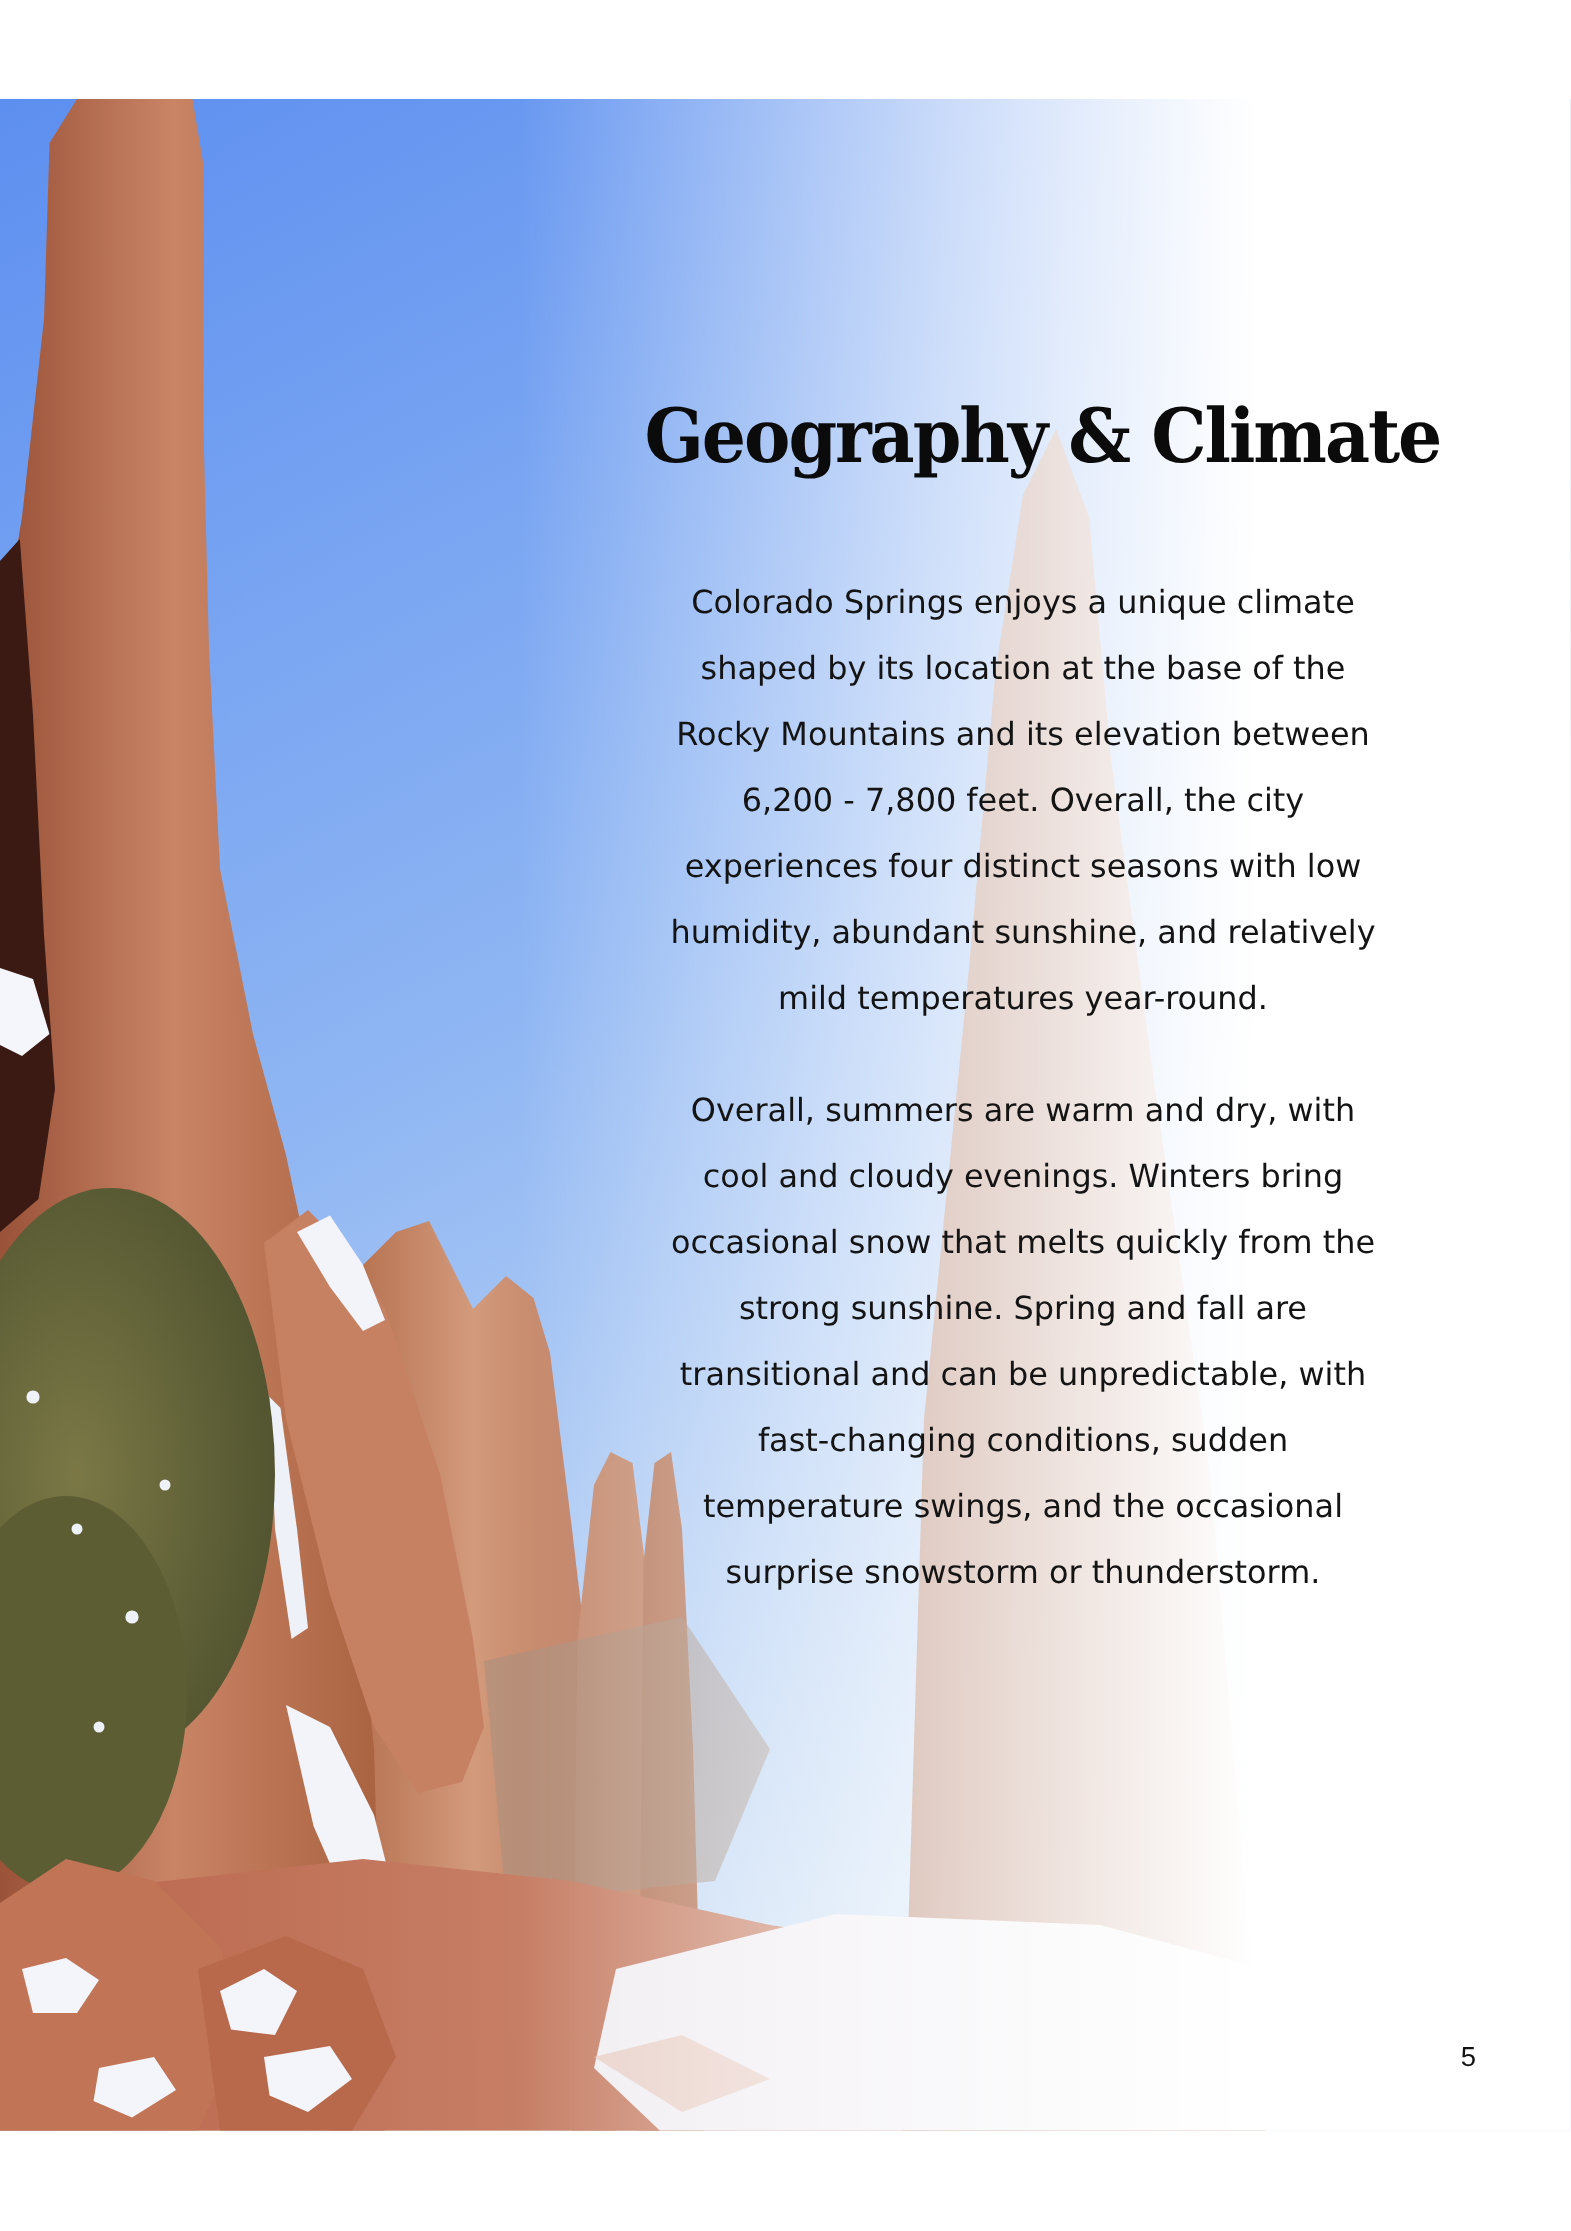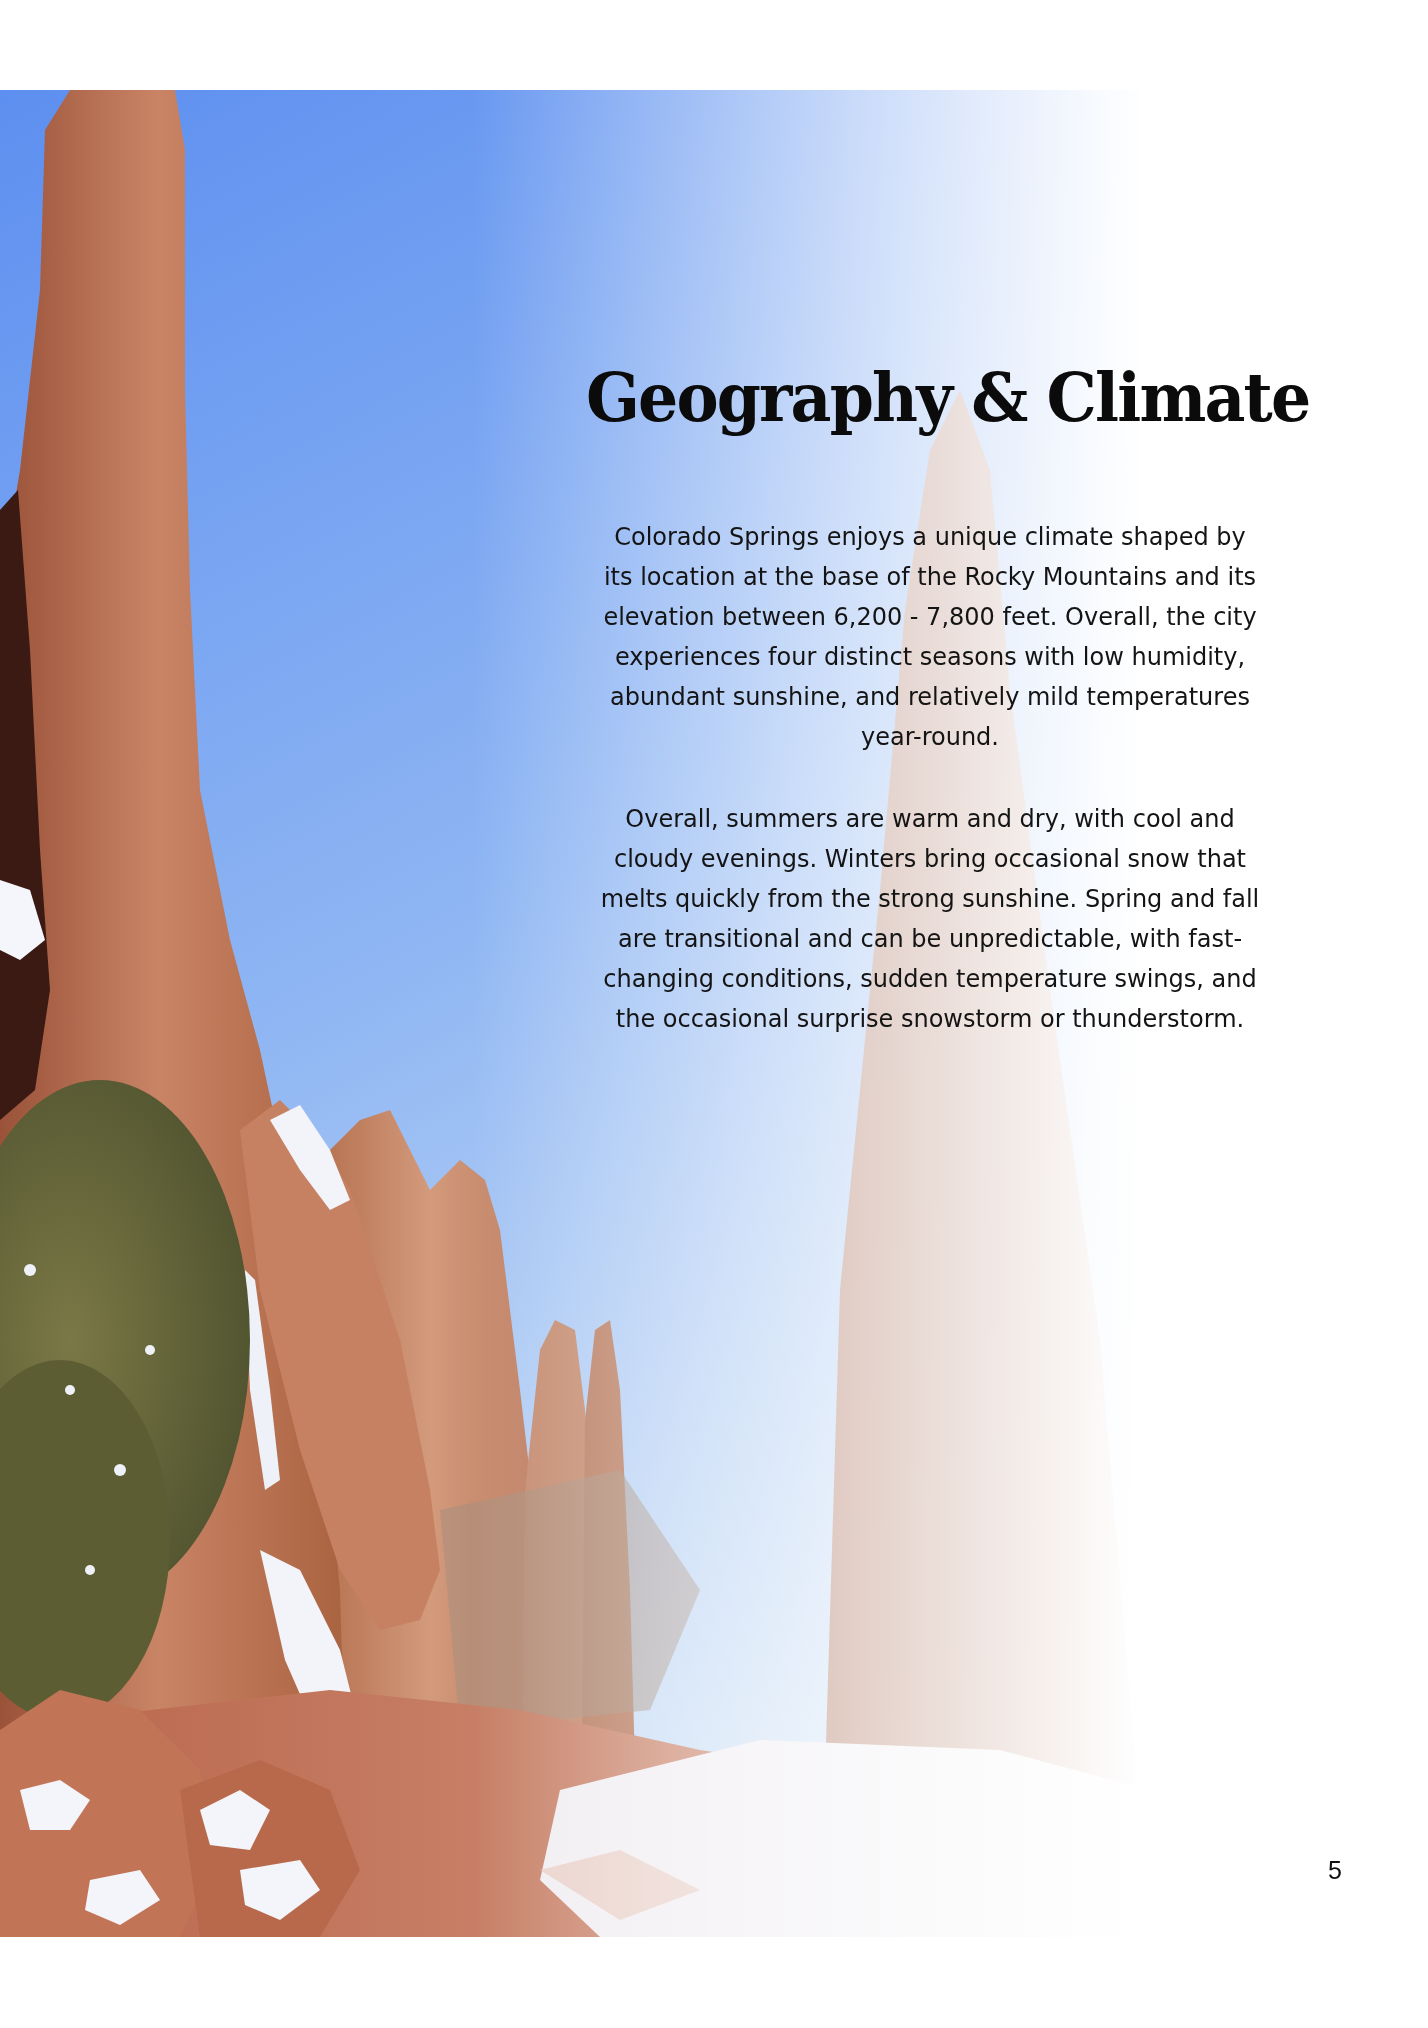--- a/index.html
+++ b/index.html
@@ -66,22 +66,22 @@
       line-height: 1.1;
       margin: 0;
       color: #0b0b0b;
       transform: scaleX(0.93);
       transform-origin: center;
       white-space: nowrap;
     }
     .body-text {
       margin-top: 82px;
       font-family: "DejaVu Sans", sans-serif;
-      font-size: 24px;
-      line-height: 40px;
+      font-size: 29px;
+      line-height: 60px;
       color: #141414;
     }
     .body-text p {
       margin: 0 auto 42px auto;
       width: 660px;
     }
     .page-number {
       position: absolute;
       left: 1328px;
       top: 1856px;

